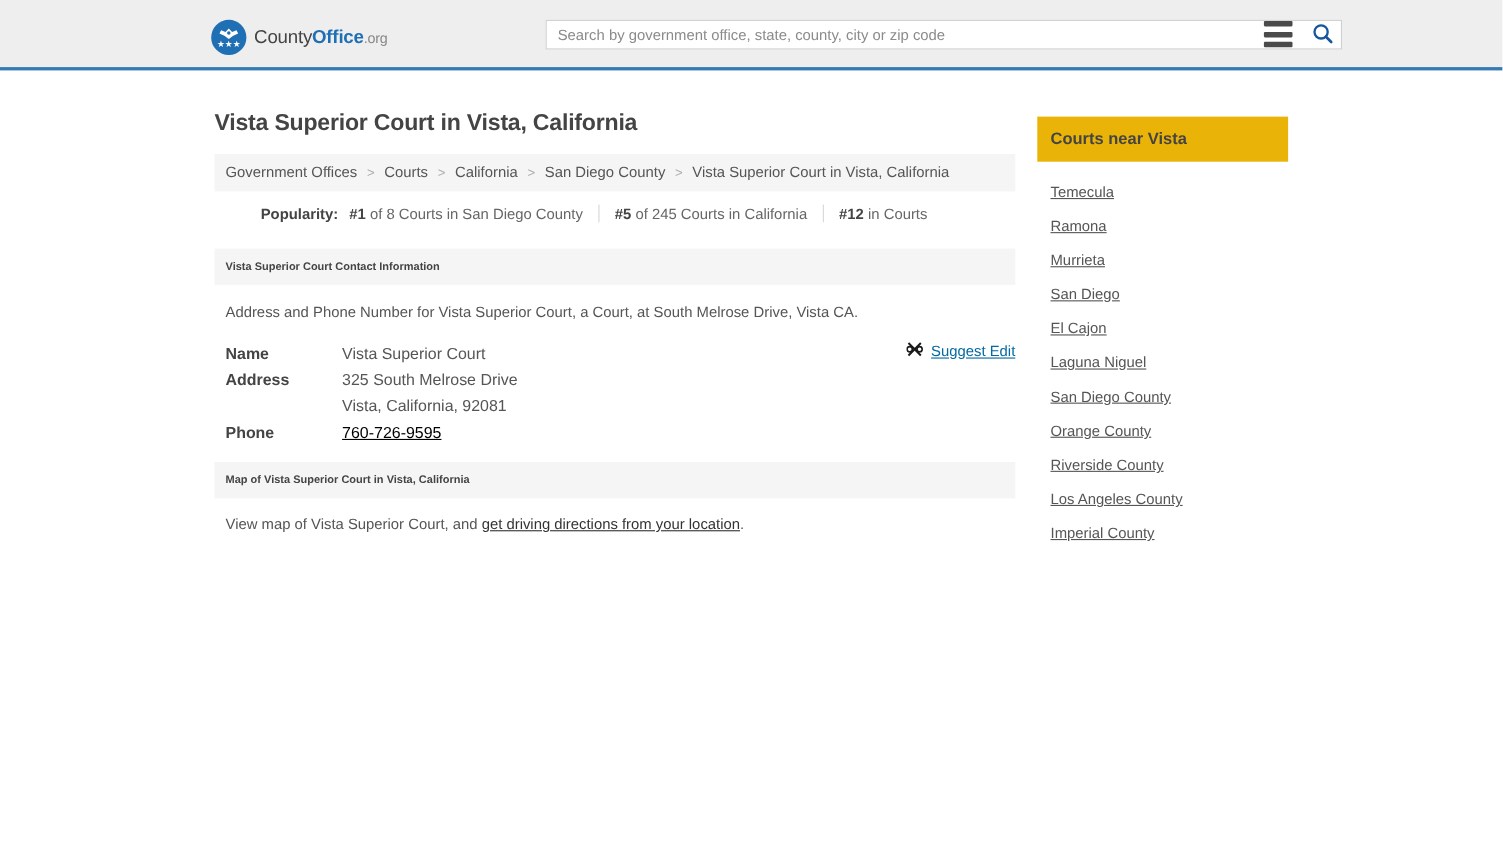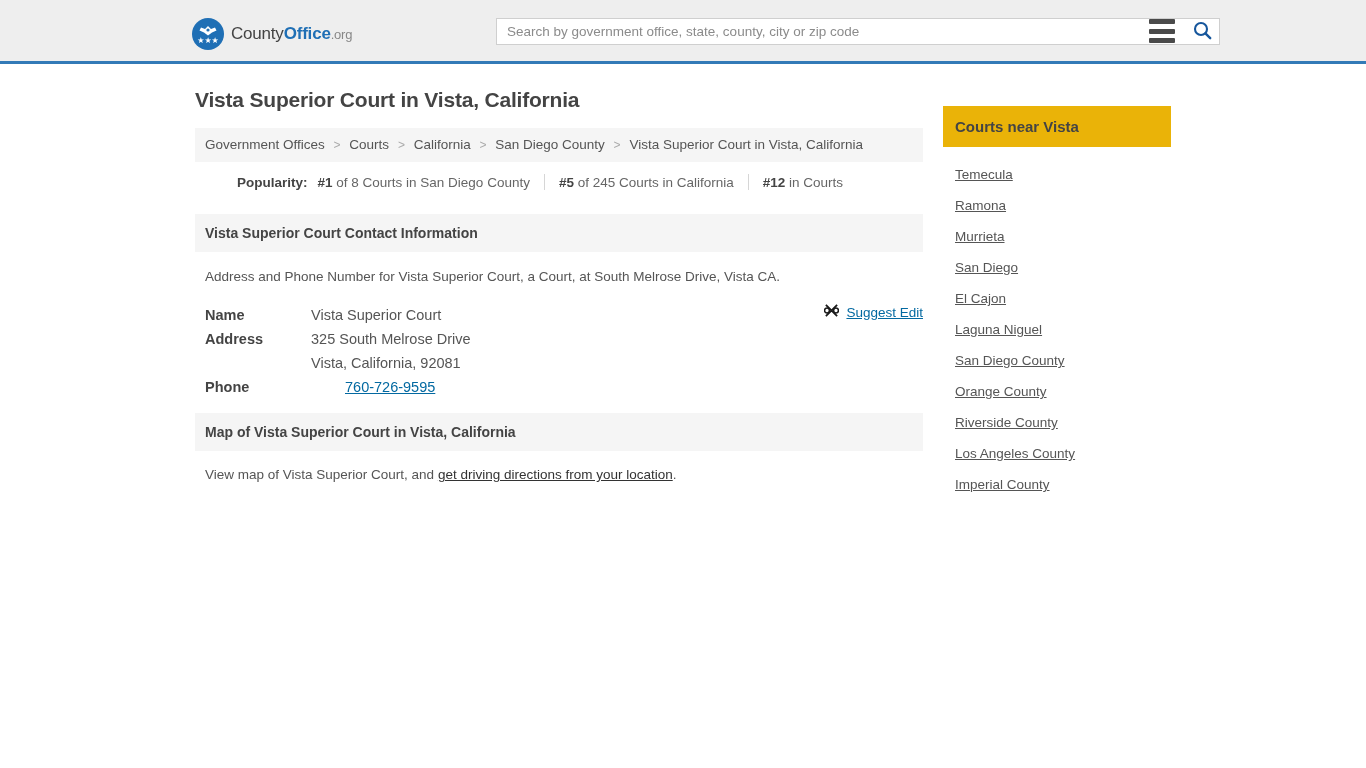--- a/index.html
+++ b/index.html
@@ -122,21 +122,21 @@
   }
   .container {
     position: relative;
     margin: 0 auto;
     width: 976px;
     padding-left: 0;
   }
   .main-col {
     position: absolute;
     left: 0;
-    top: 4px;
+    top: 16px;
     width: 728px;
   }
   .side-col {
     position: absolute;
     left: 748px;
     top: 22px;
     width: 228px;
   }
 
   h1.page-title {
@@ -188,21 +188,21 @@
     display: inline-block;
     width: 1px;
     height: 16px;
     background: #d6d6d6;
     margin: 0 14px 0 0;
   }
 
   .section-head {
     background: #f5f5f5;
     padding: 11px 10px;
-    font-size: 14px;
+    font-size: 10px;
     font-weight: bold;
     color: #444444;
     margin-top: 14px;
   }
   .section-desc {
     padding: 16px 10px 10px 10px;
     font-size: 13.5px;
     color: #555555;
     line-height: 1.4;
   }
@@ -219,23 +219,22 @@
   }
   .info-label {
     width: 106px;
     flex: none;
     font-weight: bold;
     color: #444444;
     font-size: 14.5px;
   }
   .info-value { color: #555555; font-size: 14.5px; }
   .info-value a {
-    color: #0369a1;
+    color: #000000;
     text-decoration: underline;
-    margin-left: 34px;
   }
   .suggest-edit {
     position: absolute;
     right: 0px;
     top: 6px;
     display: flex;
     align-items: center;
     gap: 7px;
     font-size: 13.5px;
     color: #0369a1;

